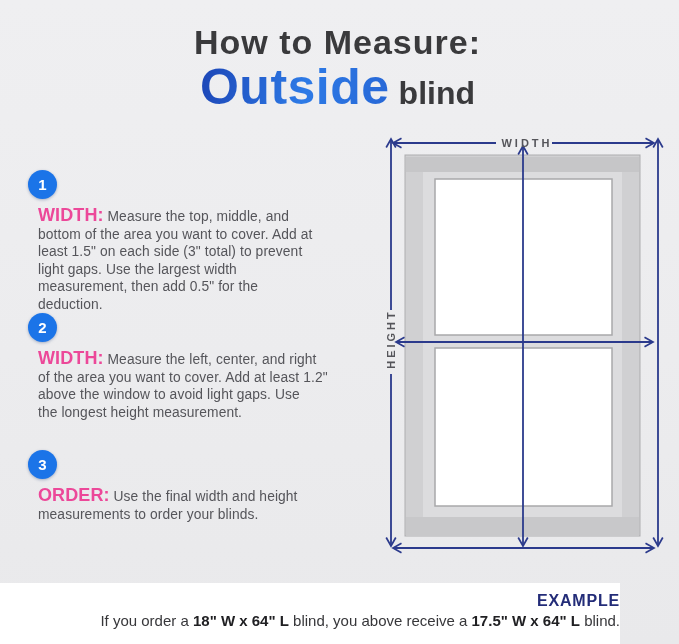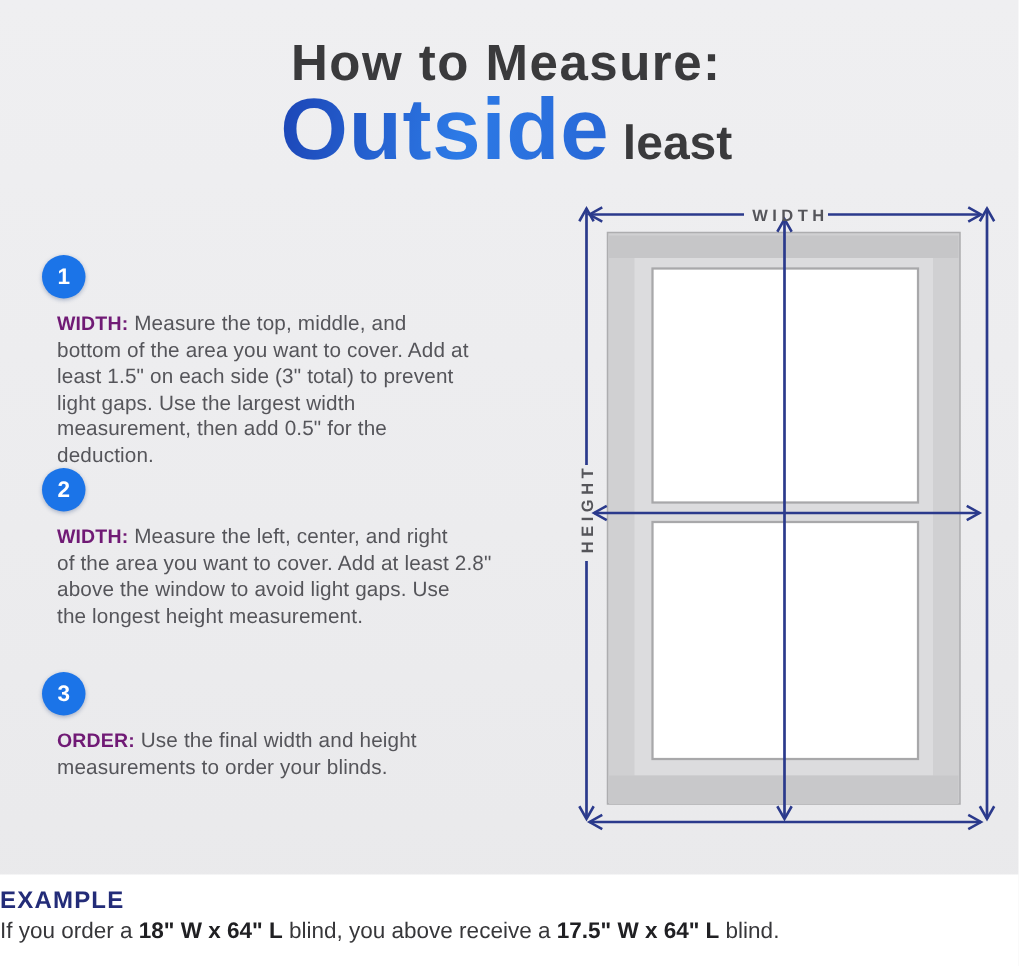--- a/index.html
+++ b/index.html
@@ -8,78 +8,78 @@
     background: linear-gradient(180deg,#efeff1 0%, #ececee 55%, #e9e9eb 100%);
     font-family:"Liberation Sans", sans-serif;
     -webkit-font-smoothing: antialiased;
   }
 
   
   .title { position:absolute; top:22px; left:0; right:4px; text-align:center; color:#3a3a3c; }
   .title-line1 { font-size:34px; font-weight:700; letter-spacing:1px; line-height:40px; }
   .title-line2 { line-height:50px; margin-top:0px; }
   .outside {
-    font-size:58px; font-weight:800; letter-spacing:0.5px;
+    font-size:50px; font-weight:800; letter-spacing:0.5px;
     background:linear-gradient(100deg,#1c45b6 0%, #2d7ae6 55%, #2767d6 100%);
     -webkit-background-clip:text; background-clip:text; color:transparent;
   }
   .mount { font-size:32px; font-weight:700; color:#3a3a3c; margin-left:9px; }
 
   
   .steps { position:absolute; left:28px; top:170px; width:354px; }
   .step { position:relative; }
   .badge {
     width:29px; height:29px; border-radius:50%;
     background:#1b74e8; color:#ffffff;
     font-size:15px; font-weight:700;
     display:flex; align-items:center; justify-content:center;
     box-shadow:0 1px 3px rgba(30,60,120,0.35);
   }
   .step p { margin:8px 0 0 10px; font-size:13.8px; line-height:17.5px; color:#55555a; letter-spacing:0.1px; }
-  .step p b { color:#701a75; font-size:13px; }
+  .step p b { color:#ec4899; font-size:18px; }
   .pre { white-space:pre-line;text-align:center; }
   .step2 { margin-top:0px; }
   .step3 { margin-top:29px; }
 
   
   .diagram { position:absolute; left:0; top:0; }
   .meas-label { font-size:11px; font-weight:600; fill:#55555a; letter-spacing:3px; font-family:"Liberation Sans", sans-serif; }
 
   
-  .footer { position:absolute; left:0; top:583px; width:679px; height:61px; background:#ffffff; text-align:left; }
+  .footer { position:absolute; left:0; top:583px; width:620px; height:61px; background:#ffffff; text-align:right; }
   .ex-h { margin-top:9px; font-size:16px; font-weight:700; color:#232c78; letter-spacing:0.8px; line-height:18px; }
   .ex-line { margin-top:2px; font-size:15px; color:#37373a; line-height:18px; }
   .ex-line b { color:#202023; }
 </style>
 </head>
 <body>
 
 <div class="page">
 
   <header class="title">
     <div class="title-line1">How to Measure:</div>
-    <div class="title-line2"><span class="outside">Outside</span><span class="mount">least</span></div>
+    <div class="title-line2"><span class="outside">Outside</span><span class="mount">blind</span></div>
   </header>
 
   <section class="steps">
 
     <div class="step step1">
       <div class="badge">1</div>
       <p><b>WIDTH:</b> <span class="pre">Measure the top, middle, and
 bottom of the area you want to cover. Add at
 least 1.5" on each side (3" total) to prevent
 light gaps. Use the largest width
 measurement, then add 0.5" for the
 deduction.</span></p>
     </div>
 
     <div class="step step2">
       <div class="badge">2</div>
       <p><b>WIDTH:</b> <span class="pre">Measure the left, center, and right
-of the area you want to cover. Add at least 2.8"
+of the area you want to cover. Add at least 1.2"
 above the window to avoid light gaps. Use
 the longest height measurement.</span></p>
     </div>
 
     <div class="step step3">
       <div class="badge">3</div>
       <p><b>ORDER:</b> <span class="pre">Use the final width and height
 measurements to order your blinds.</span></p>
     </div>
 

